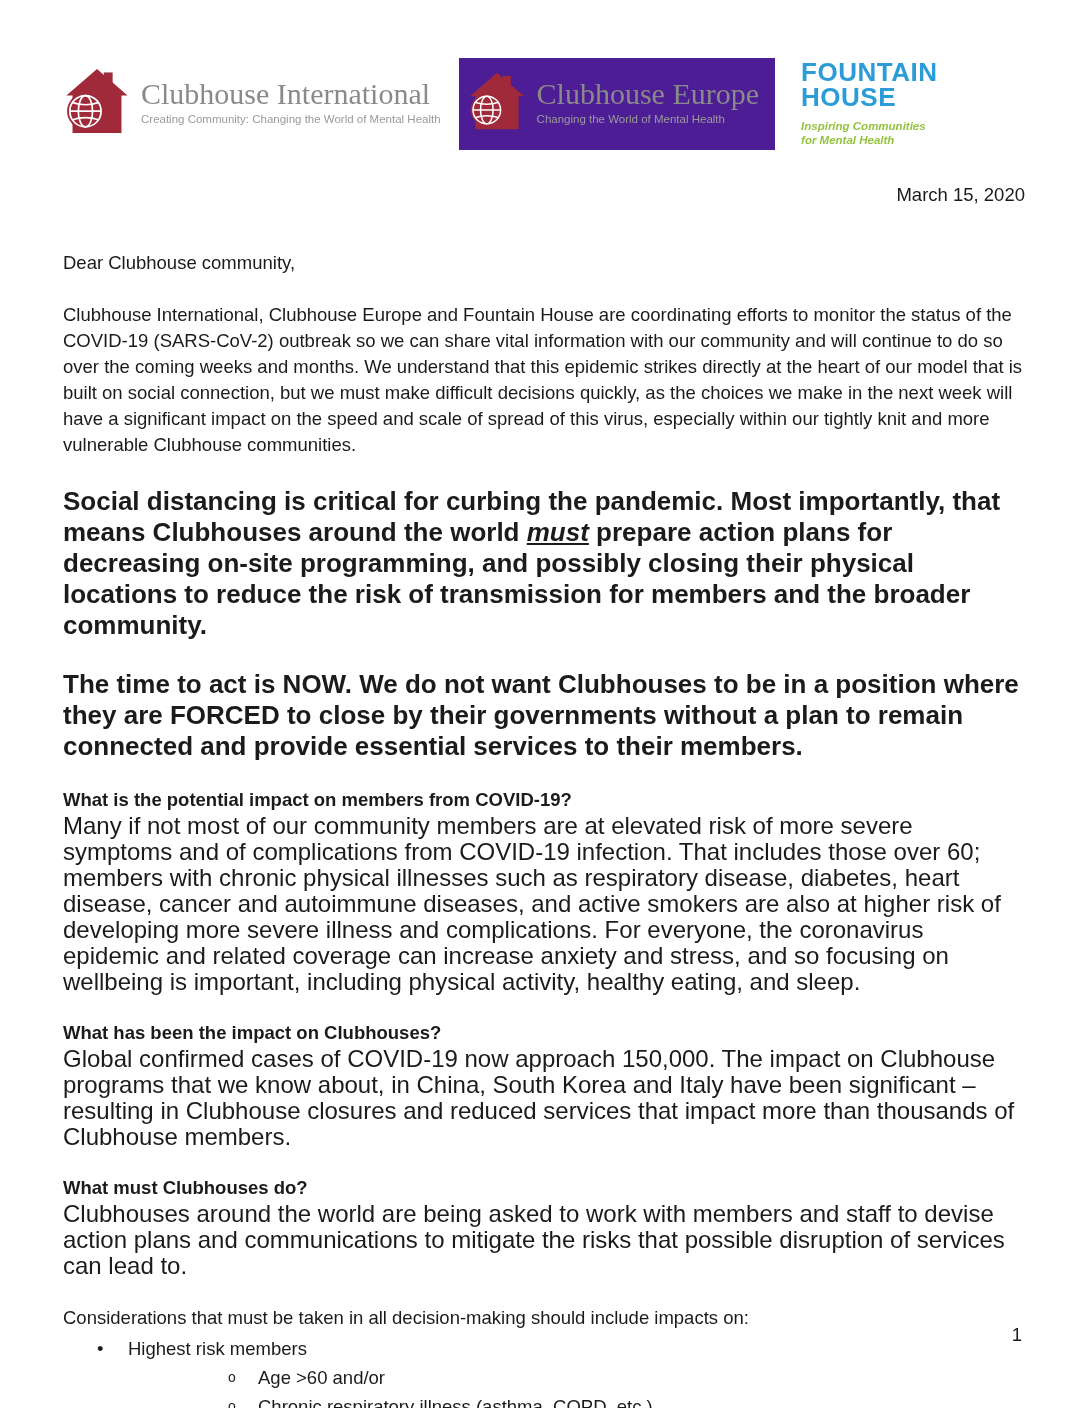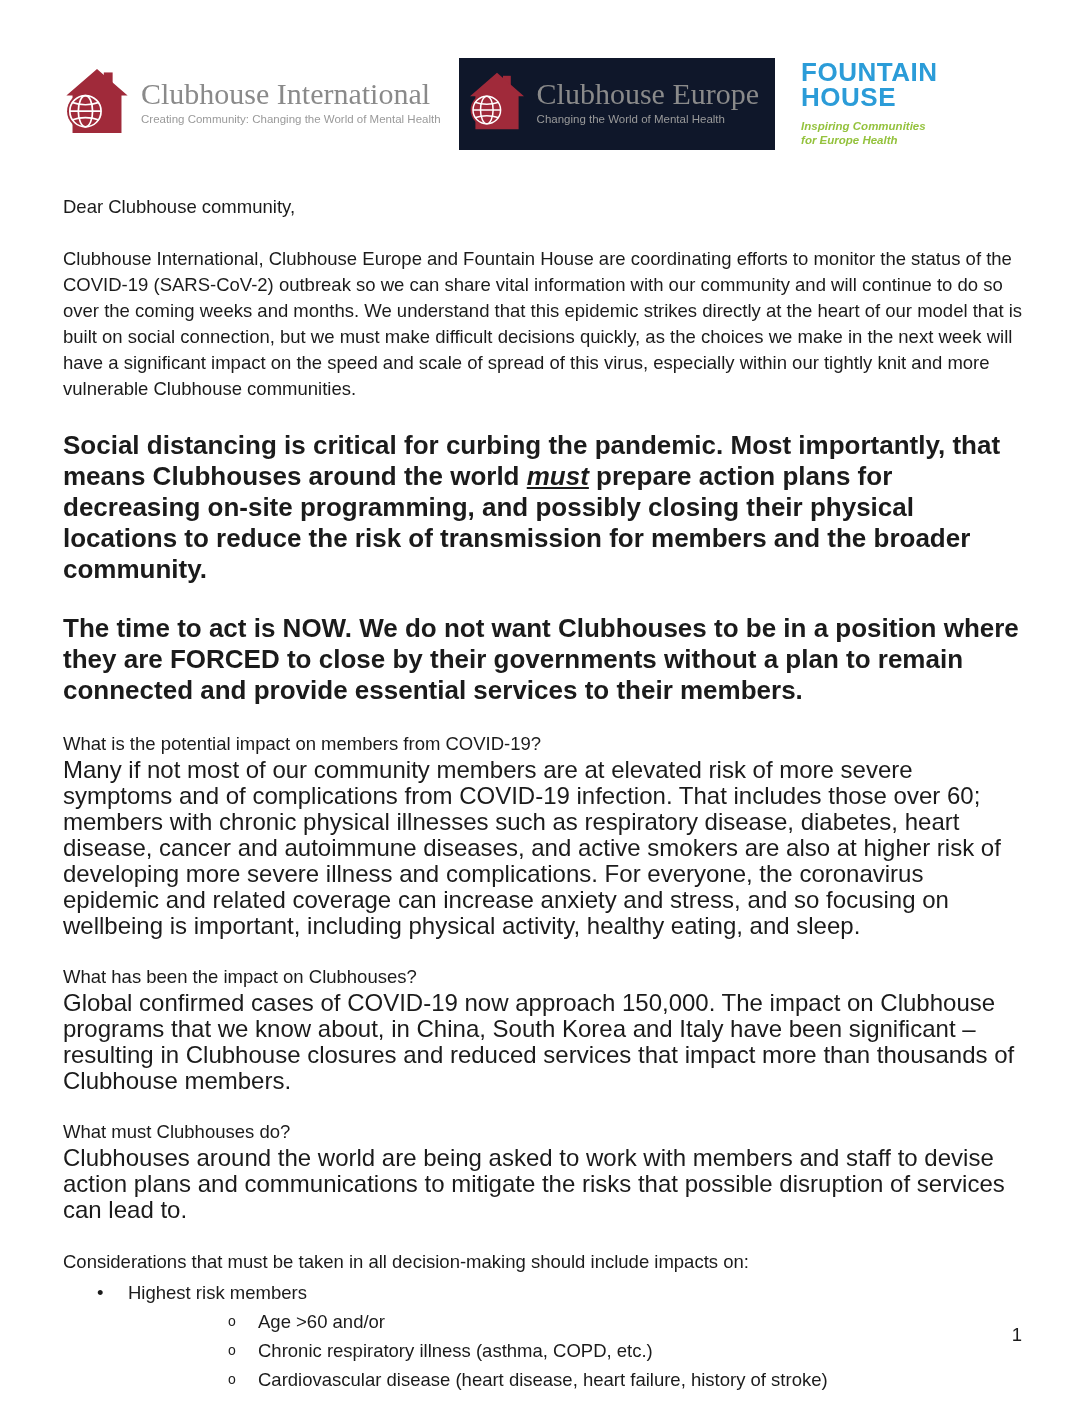--- a/index.html
+++ b/index.html
@@ -14,21 +14,21 @@
     font-family:"Liberation Sans", sans-serif;
     color:#1b1b1b;
     overflow:hidden;
   }
 
   
   .logo-row { display:flex; align-items:flex-start; height:92px; }
   .logo { display:flex; align-items:flex-start; }
   .logo-icon svg { display:block; }
   .logo-ci .logo-text { margin-left:10px; margin-top:20px; }
-  .logo-eu { background:#0f172a; padding:4px 16px 10px 8px; margin-left:18px; }
+  .logo-eu { background:#4c1d95; padding:4px 16px 10px 8px; margin-left:18px; }
   .logo-eu .logo-text { margin-left:10px; margin-top:16px; }
   .logo-fh { margin-left:26px; margin-top:2px; }
 
   .logo-name {
     font-family:"Liberation Serif", serif;
     font-size:30px; line-height:32px;
     color:#8a8a8a; white-space:nowrap;
   }
   .logo-tagline {
     font-size:11.5px; line-height:13px;
@@ -38,21 +38,21 @@
   .fh-title { color:#2b9cd8; font-weight:bold; font-size:26px; line-height:25px; letter-spacing:0.5px; }
   .fh-tagline { color:#94c23d; font-weight:bold; font-size:11.5px; line-height:14px; margin-top:9px;font-style:italic; }
 
   
   .date { text-align:right; font-size:18.5px; margin-top:34px; }
   .salutation { margin:44px 0 0; font-size:18.5px; line-height:26px; }
   .para { margin:26px 0 0; font-size:18.5px; line-height:26px; }
   .emphasis { margin:28px 0 0; font-size:26px; line-height:31px; font-weight:bold; }
   .emphasis .must { font-style:italic; text-decoration:underline; }
   .section { margin-top:25px; }
-  .section h3 { margin:0; font-size:18.5px; line-height:26px; font-weight:normal; }
+  .section h3 { margin:0; font-size:18.5px; line-height:26px; font-weight:bold; }
   .section p { margin:0; font-size:24px; line-height:26px; }
 
   ul.bullets { margin:4px 0 0; padding:0; list-style:none; font-size:18.5px; }
   li.b1 { position:relative; padding-left:65px; line-height:28px; }
   li.b1::before { content:"\2022"; position:absolute; left:34px; }
   ul.bullets-sub { margin:0; padding:0; list-style:none; }
   li.b2 { position:relative; padding-left:130px; line-height:29px; }
   li.b2::before { content:"o"; position:absolute; left:100px; font-size:14px; }
 
   .page-number { position:absolute; right:66px; bottom:62px; font-size:18.5px; }
@@ -108,26 +108,27 @@
         <span class="logo-name" style="display:block">Clubhouse Europe</span>
         <span class="logo-tagline" style="display:block">Changing the World of Mental Health</span>
       </span>
     </div>
 
     <div class="logo logo-fh">
       <span>
         <span class="fh-title" style="display:block">FOUNTAIN</span>
         <span class="fh-title" style="display:block">HOUSE</span>
         <span class="fh-tagline" style="display:block">Inspiring Communities</span>
-        <span class="fh-tagline" style="display:block; margin-top:0;">for Europe Health</span>
+        <span class="fh-tagline" style="display:block; margin-top:0;">for Mental Health</span>
       </span>
     </div>
 
   </header>
 
+  <div class="date">March 15, 2020</div>
 
   <p class="salutation">Dear Clubhouse community,</p>
 
   <p class="para">Clubhouse International, Clubhouse Europe and Fountain House are coordinating efforts to monitor the status of the COVID-19 (SARS-CoV-2) outbreak so we can share vital information with our community and will continue to do so over the coming weeks and months. We understand that this epidemic strikes directly at the heart of our model that is built on social connection, but we must make difficult decisions quickly, as the choices we make in the next week will have a significant impact on the speed and scale of spread of this virus, especially within our tightly knit and more vulnerable Clubhouse communities.</p>
 
   <p class="emphasis"><span>Social distancing is critical for curbing the pandemic. Most importantly, that means Clubhouses around the world </span><span class="must">must</span><span> prepare action plans for decreasing on-site programming, and possibly closing their physical locations to reduce the risk of transmission for members and the broader community.</span></p>
 
   <p class="emphasis">The time to act is NOW. We do not want Clubhouses to be in a position where they are FORCED to close by their governments without a plan to remain connected and provide essential services to their members.</p>
 
   <section class="section">

